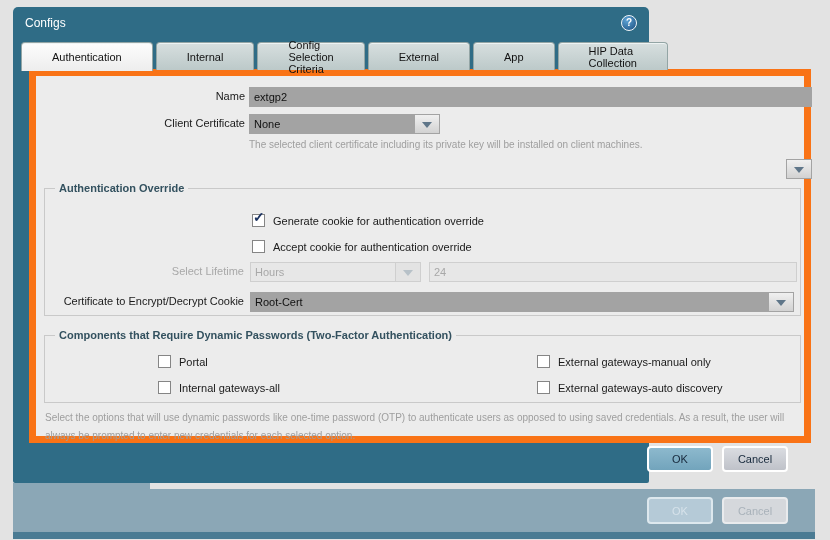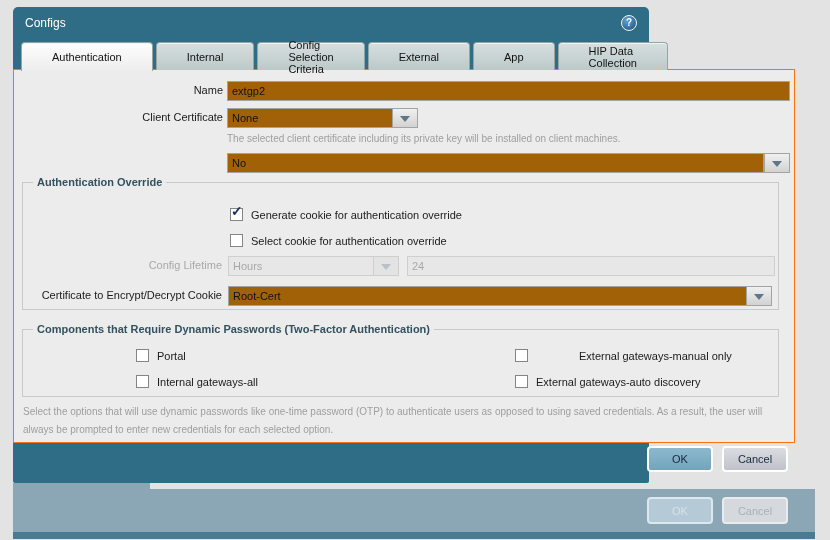--- a/index.html
+++ b/index.html
@@ -24,26 +24,26 @@
                background:radial-gradient(circle at 35% 30%, #5ea4d6, #1b4e7e);
                border:1px solid #f2f6f9; color:#fff; font-size:10px; font-weight:bold;
                display:flex; align-items:center; justify-content:center; cursor:pointer; }
 
   .tabs { position:absolute; left:8px; top:35px; height:28px; display:flex; gap:3px; z-index:2; }
   .tab { padding:0 30px; display:flex; align-items:center; font-size:11px; color:#111;
          background:linear-gradient(#d7dfdf,#bcc9c9); border:1px solid #93a5a5; border-bottom:none;
          border-radius:4px 4px 0 0; box-shadow:inset 0 1px 0 #eef3f3; cursor:pointer; }
   .tab.active { background:linear-gradient(#fdfdfd,#ededed); height:29px; }
 
-  .panel { position:absolute; left:0; top:62px; width:782px; height:374px; background:#ececec;
-           border:1px solid #f97316; z-index:1; }
+  .panel { position:absolute; left:16px; top:62px; width:782px; height:374px; background:#ececec;
+           border:7px solid #f97316; z-index:1; }
 
   .lbl { position:absolute; font-size:11px; color:#1a1a1a; text-align:right; width:209px; left:0; }
   .lbl.dis { color:#a8a8a8; }
-  .tin { position:absolute; height:20px; border:1px solid #a3a3a3; background:#a16207; font-size:11px;
+  .tin { position:absolute; height:20px; border:1px solid #a3a3a3; background:#a3a3a3; font-size:11px;
          padding:0 4px; color:#111; font-family:inherit; }
   .tin.dis { background:#e7e7e7; border-color:#cfcfcf; color:#a8a8a8; }
   .dd-btn { position:absolute; width:26px; height:20px; background:linear-gradient(#f0f0f0,#d2d2d2);
             border:1px solid #a3a3a3; display:flex; align-items:center; justify-content:center; cursor:pointer; }
   .dd-btn.dis { background:#e3e3e3; border-color:#cfcfcf; }
   .tri { width:0; height:0; border:5px solid transparent; border-top:6px solid #5f7689; margin-top:6px; }
   .dd-btn.dis .tri { border-top-color:#b7c1c8; }
 
   .help-text { position:absolute; font-size:10px; color:#9e9e9e; }
 
@@ -93,37 +93,36 @@
       <div class="lbl" style="top:14px;">Name</div>
       <input class="tin" style="left: 213px; top: 11px; width: 563px;" value="extgp2">
 
       <div class="lbl" style="top:41px;">Client Certificate</div>
       <input class="tin" style="left: 213px; top: 38px; width: 166px;" value="None">
       <div class="dd-btn" style="left:378px; top:38px;">
         <span class="tri"></span>
       </div>
       <div class="help-text" style="left:213px; top:63px;">The selected client certificate including its private key will be installed on client machines.</div>
 
-      <input class="tin" style="left: 213px; top: 83px; width: 537px;" value="No">
       <div class="dd-btn" style="left:750px; top:83px;">
         <span class="tri"></span>
       </div>
 
       <fieldset class="fs" style="left:8px; top:106px; width:757px; height:134px;">
         <legend>Authentication Override</legend>
 
         <div class="cb" style="left:207px; top:20px;">
           <span class="check">✓</span>
         </div>
         <div class="cb-lbl" style="left:228px; top:21px;">Generate cookie for authentication override</div>
 
         <div class="cb" style="left:207px; top:46px;"></div>
-        <div class="cb-lbl" style="left:228px; top:47px;">Select cookie for authentication override</div>
+        <div class="cb-lbl" style="left:228px; top:47px;">Accept cookie for authentication override</div>
 
-        <div class="lbl dis" style="top:71px; width:199px;">Config Lifetime</div>
+        <div class="lbl dis" style="top:71px; width:199px;">Select Lifetime</div>
         <input class="tin dis" style="left: 205px; top: 68px; width: 146px;" value="Hours">
         <div class="dd-btn dis" style="left:350px; top:68px;">
           <span class="tri"></span>
         </div>
         <input class="tin dis" style="left: 384px; top: 68px; width: 368px;" value="24">
 
         <div class="lbl" style="top:101px; width:199px;">Certificate to Encrypt/Decrypt Cookie</div>
         <input class="tin" style="left: 205px; top: 98px; width: 519px;" value="Root-Cert">
         <div class="dd-btn" style="left:723px; top:98px;">
           <span class="tri"></span>
@@ -133,21 +132,21 @@
       <fieldset class="fs" style="left:8px; top:253px; width:757px; height:74px;">
         <legend>Components that Require Dynamic Passwords (Two-Factor Authentication)</legend>
 
         <div class="cb" style="left:113px; top:14px;"></div>
         <div class="cb-lbl" style="left:134px; top:15px;">Portal</div>
 
         <div class="cb" style="left:113px; top:40px;"></div>
         <div class="cb-lbl" style="left:134px; top:41px;">Internal gateways-all</div>
 
         <div class="cb" style="left:492px; top:14px;"></div>
-        <div class="cb-lbl" style="left:513px; top:15px;margin-left:43px;">External gateways-manual only</div>
+        <div class="cb-lbl" style="left:513px; top:15px;">External gateways-manual only</div>
 
         <div class="cb" style="left:492px; top:40px;"></div>
         <div class="cb-lbl" style="left:513px; top:41px;">External gateways-auto discovery</div>
       </fieldset>
 
       <div class="footnote" style="left:9px; top:333px; width:762px;">Select the options that will use dynamic passwords like one-time password (OTP) to authenticate users as opposed to using saved credentials. As a result, the user will always be prompted to enter new credentials for each selected option.</div>
     </div>
 
     <div class="btn btn-ok">OK</div>
     <div class="btn btn-cancel">Cancel</div>

